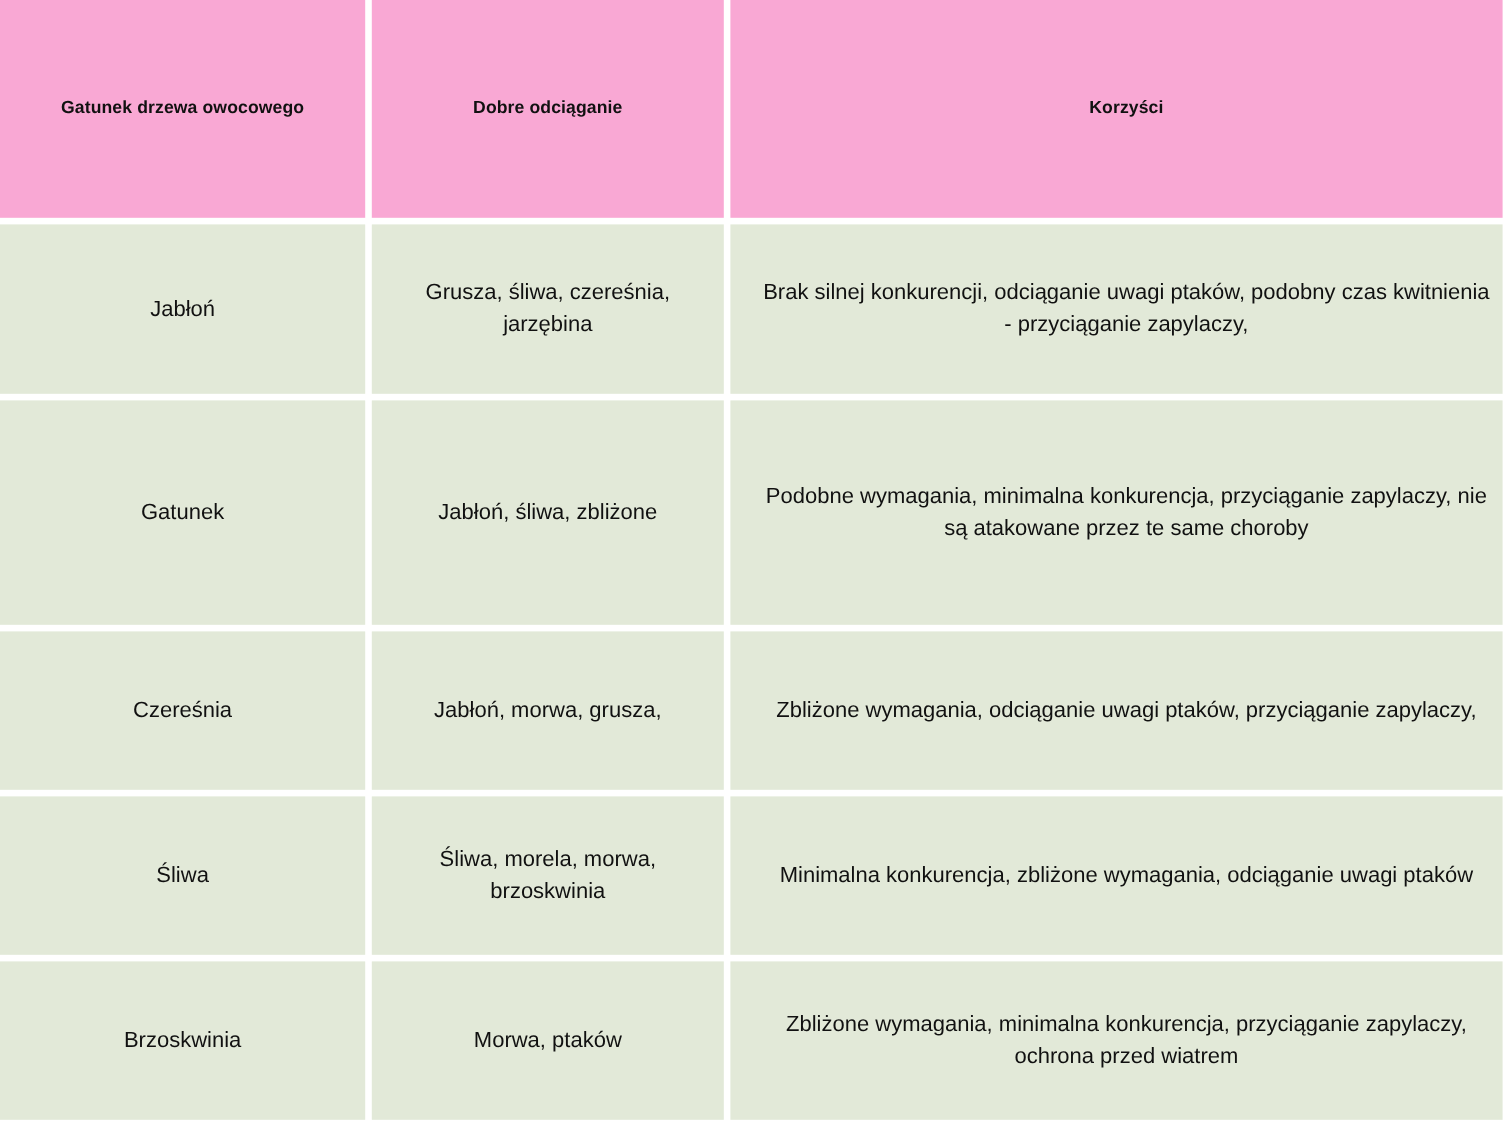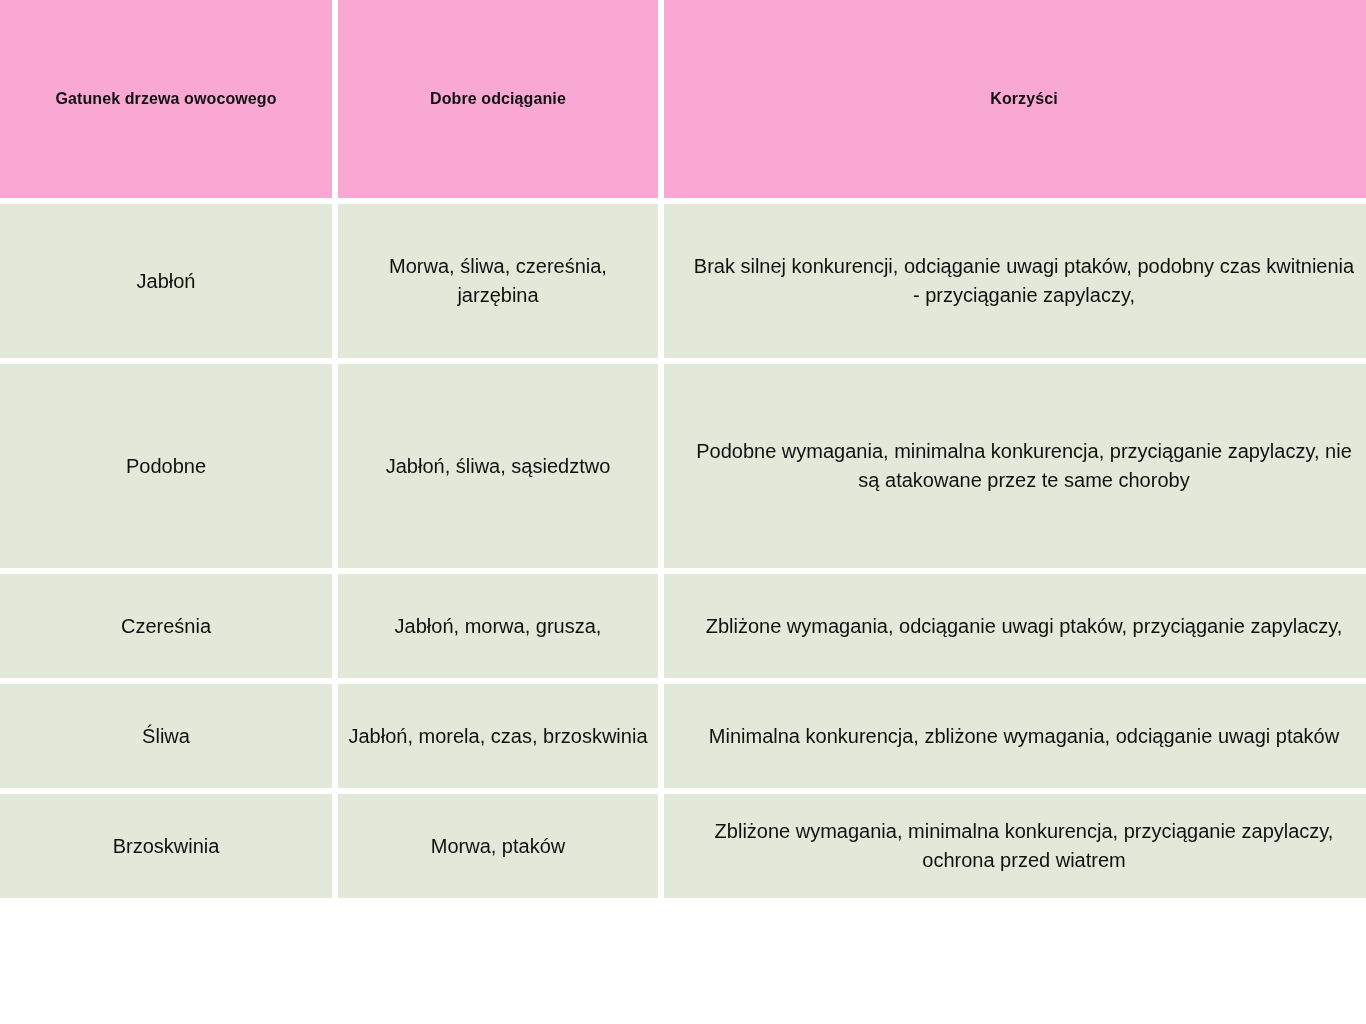--- a/index.html
+++ b/index.html
@@ -46,21 +46,21 @@
 
   #companion-table tbody td {
     background: #e2e9d8;
     font-weight: normal;
     font-size: 20px;
     line-height: 1.45;
   }
 
   #companion-table tbody tr.row-h-154 td { height: 154px; }
   #companion-table tbody tr.row-h-204 td { height: 204px; }
-  #companion-table tbody tr.row-h-144 td { height: 104px; }
+  #companion-table tbody tr.row-h-144 td { height: 144px; }
 
   .cell-text { display: block; }
   .benefit-text { padding: 0 18px; }
 </style>
 </head>
 <body>
 
 <table id="companion-table">
   <colgroup>
     <col class="col-species">
@@ -80,33 +80,33 @@
       </th>
     </tr>
   </thead>
   <tbody>
 
     <tr class="row-h-154">
       <td>
         <span class="cell-text">Jabłoń</span>
       </td>
       <td>
-        <span class="cell-text">Morwa, śliwa, czereśnia, jarzębina</span>
+        <span class="cell-text">Grusza, śliwa, czereśnia, jarzębina</span>
       </td>
       <td>
         <span class="cell-text benefit-text">Brak silnej konkurencji, odciąganie uwagi ptaków, podobny czas kwitnienia - przyciąganie zapylaczy,</span>
       </td>
     </tr>
 
     <tr class="row-h-204">
       <td>
-        <span class="cell-text">Podobne</span>
+        <span class="cell-text">Gatunek</span>
       </td>
       <td>
-        <span class="cell-text">Jabłoń, śliwa, sąsiedztwo</span>
+        <span class="cell-text">Jabłoń, śliwa, zbliżone</span>
       </td>
       <td>
         <span class="cell-text benefit-text">Podobne wymagania, minimalna konkurencja, przyciąganie zapylaczy, nie są atakowane przez te same choroby</span>
       </td>
     </tr>
 
     <tr class="row-h-144">
       <td>
         <span class="cell-text">Czereśnia</span>
       </td>
@@ -116,21 +116,21 @@
       <td>
         <span class="cell-text benefit-text">Zbliżone wymagania, odciąganie uwagi ptaków, przyciąganie zapylaczy,</span>
       </td>
     </tr>
 
     <tr class="row-h-144">
       <td>
         <span class="cell-text">Śliwa</span>
       </td>
       <td>
-        <span class="cell-text">Jabłoń, morela, czas, brzoskwinia</span>
+        <span class="cell-text">Śliwa, morela, morwa, brzoskwinia</span>
       </td>
       <td>
         <span class="cell-text benefit-text">Minimalna konkurencja, zbliżone wymagania, odciąganie uwagi ptaków</span>
       </td>
     </tr>
 
     <tr class="row-h-144">
       <td>
         <span class="cell-text">Brzoskwinia</span>
       </td>

